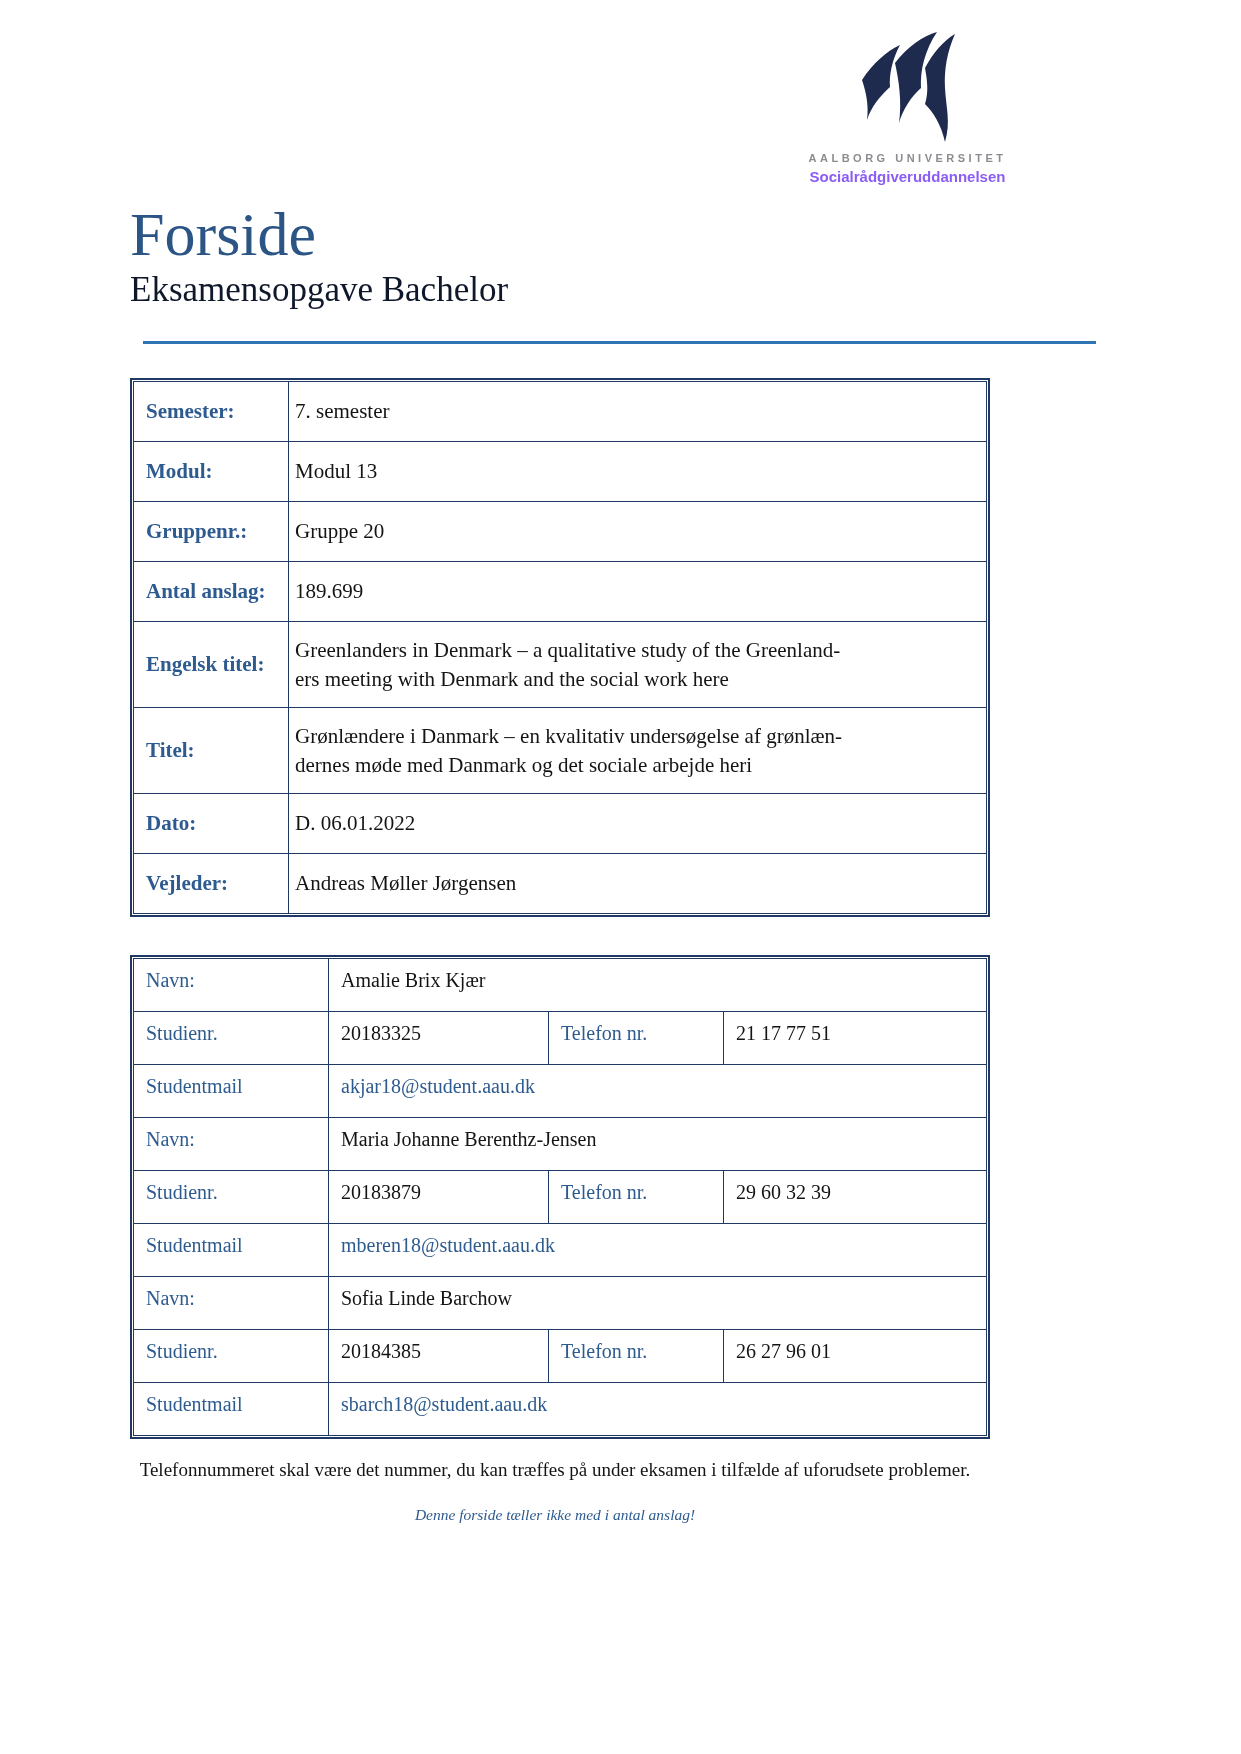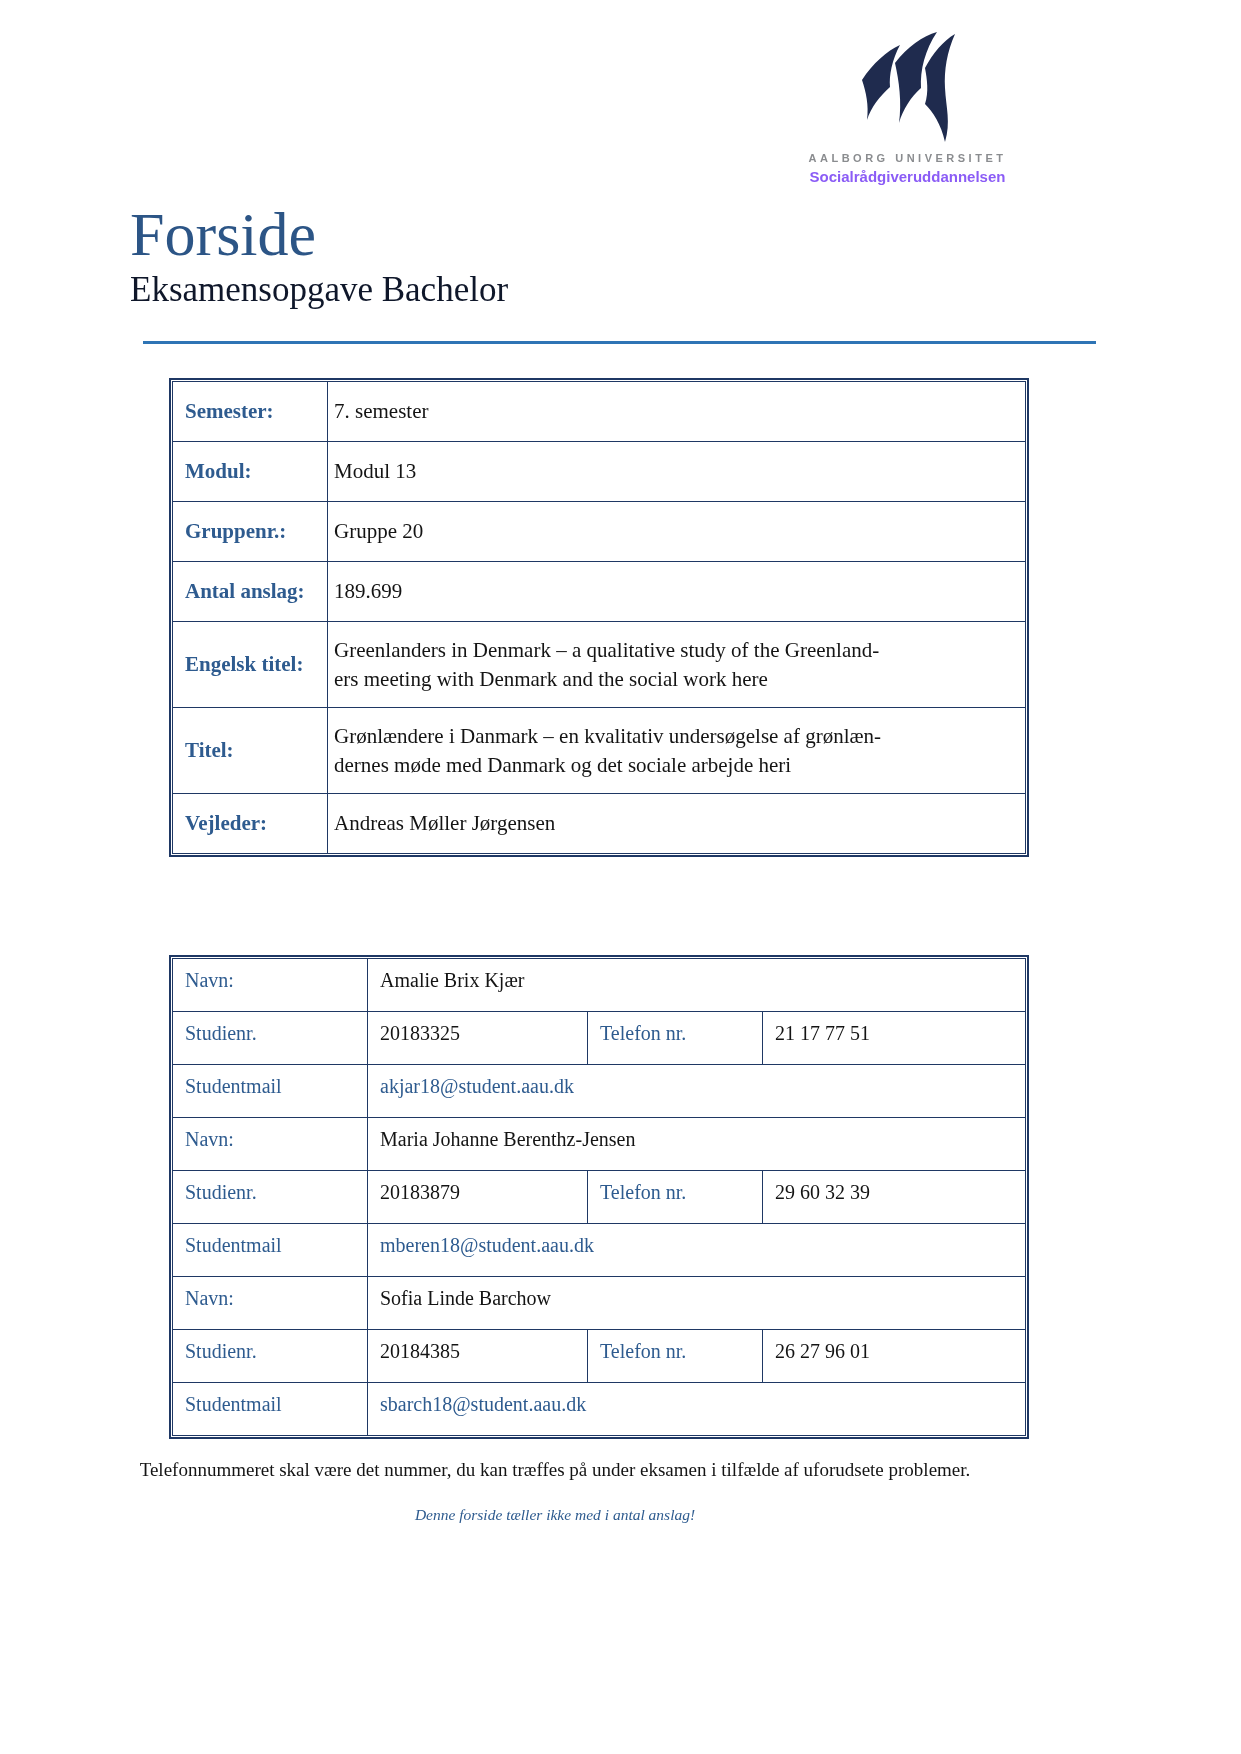--- a/index.html
+++ b/index.html
@@ -20,21 +20,21 @@
     color:#8b5cf6; margin-top:4px; white-space:nowrap;
   }
 
   
   .titleblock { position:absolute; left:130px; top:200px; width:860px; }
   .main-title { margin:0; font-size:62px; font-weight:normal; color:#2c5586; line-height:1.1; }
   .sub-title  { margin:2px 0 0 0; font-size:35px; font-weight:normal; color:#0f172a; line-height:1.15; }
   .rule { position:absolute; left:143px; top:341px; width:953px; height:3px; background:#2e74b5; }
 
   
-  .tbl-wrap { position:absolute; left:130px; width:860px; border:2px solid #1f3864; padding:1px; box-sizing:border-box; background:#fff;margin-left:39px; }
+  .tbl-wrap { position:absolute; left:130px; width:860px; border:2px solid #1f3864; padding:1px; box-sizing:border-box; background:#fff; }
   .info-wrap { top:378px; }
   .stud-wrap { top:955px; }
   table { width:100%; border-collapse:collapse; table-layout:fixed; }
   td, th { border:1px solid #1f3864; font-size:21px; overflow:hidden; }
 
   .info-tbl th {
     width:155px; text-align:left; vertical-align:middle;
     color:#2e5b8f; font-weight:bold; padding:2px 2px 2px 12px;
   }
   .info-tbl td {
@@ -111,20 +111,24 @@
           <th>Engelsk titel:</th>
           <td>Greenlanders in Denmark – a qualitative study of the Greenland-
 ers meeting with Denmark and the social work here</td>
         </tr>
         <tr class="r-double">
           <th>Titel:</th>
           <td>Grønlændere i Danmark – en kvalitativ undersøgelse af grønlæn-
 dernes møde med Danmark og det sociale arbejde heri</td>
         </tr>
         <tr class="r-single">
+          <th>Dato:</th>
+          <td>D. 06.01.2022</td>
+        </tr>
+        <tr class="r-single">
           <th>Vejleder:</th>
           <td>Andreas Møller Jørgensen</td>
         </tr>
       </tbody>
     </table>
   </div>
 
   <div class="tbl-wrap stud-wrap">
     <table class="stud-tbl">
       <colgroup>

